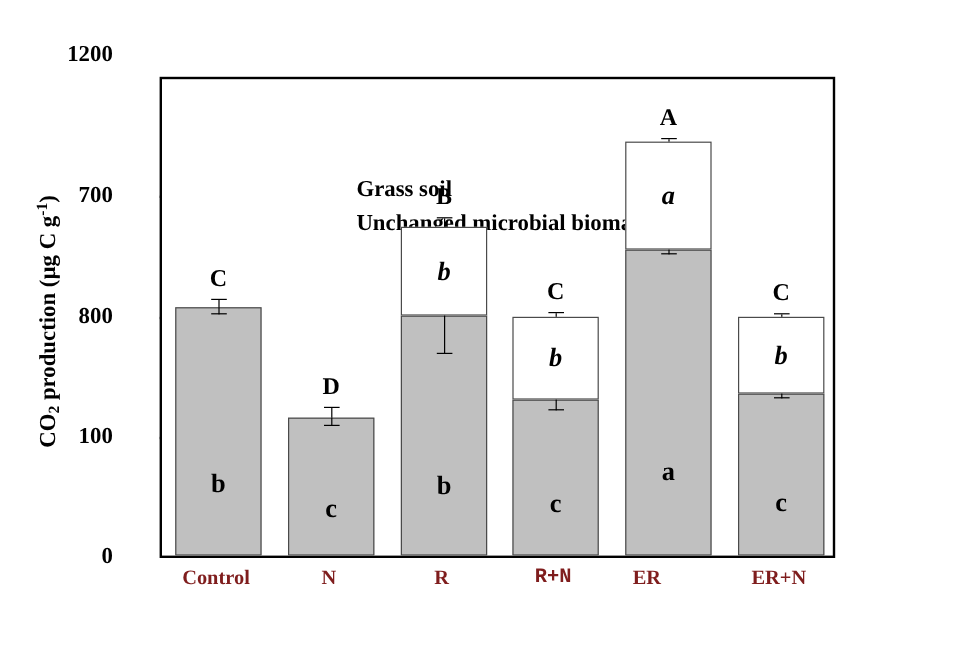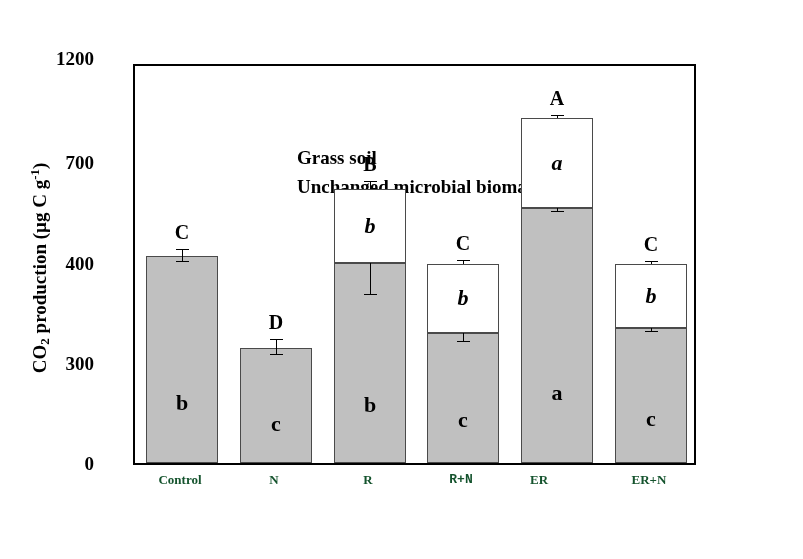--- a/index.html
+++ b/index.html
@@ -105,44 +105,44 @@
   .errcap{
     position:absolute;
     height:0;width:13px;
     border-top:1.5px solid #000;
   }
   
   .xtick-label{
     position:absolute;
     width:110px;
     text-align:center;
-    font-size:13px;
-    font-weight:bold;
-    color:#14532d;
+    font-size:17px;
+    font-weight:bold;
+    color:#7f1d1d;
     top:472px;
   }
 </style>
 </head>
 <body>
 
 <div id="figure">
 
   <div id="ylabel">
     <span>CO</span><sub>2</sub><span> production (µg C g</span><sup>-1</sup><span>)</span>
   </div>
 
   <div id="yticks-layer">
       <div class="ytick-label" style="top: 454px;">0</div>
-      <div class="ytick-label" style="top: 353.75px;">300</div>
+      <div class="ytick-label" style="top: 353.75px;">100</div>
       <div class="ytick-mark" style="top: 363.75px;"></div>
-      <div class="ytick-label" style="top: 253.5px;">400</div>
+      <div class="ytick-label" style="top: 253.5px;">800</div>
       <div class="ytick-mark" style="top: 263.5px;"></div>
       <div class="ytick-label" style="top: 153.25px;">700</div>
       <div class="ytick-mark" style="top: 163.25px;"></div>
-      <div class="ytick-label" style="top: 49px;">1200</div>
+      <div class="ytick-label" style="top: 36px;">1200</div>
     </div>
 
   <div id="plot">
     <div id="annot">
       <div>Grass soil</div>
       <div>Unchanged microbial biomass</div>
     </div>
     <div id="bars-layer">
         <div class="bar-group" style="left: 11px; height: 401px;">
           <div class="seg seg-lower" style="bottom: 0px; height: 207.183px; position: absolute;">

